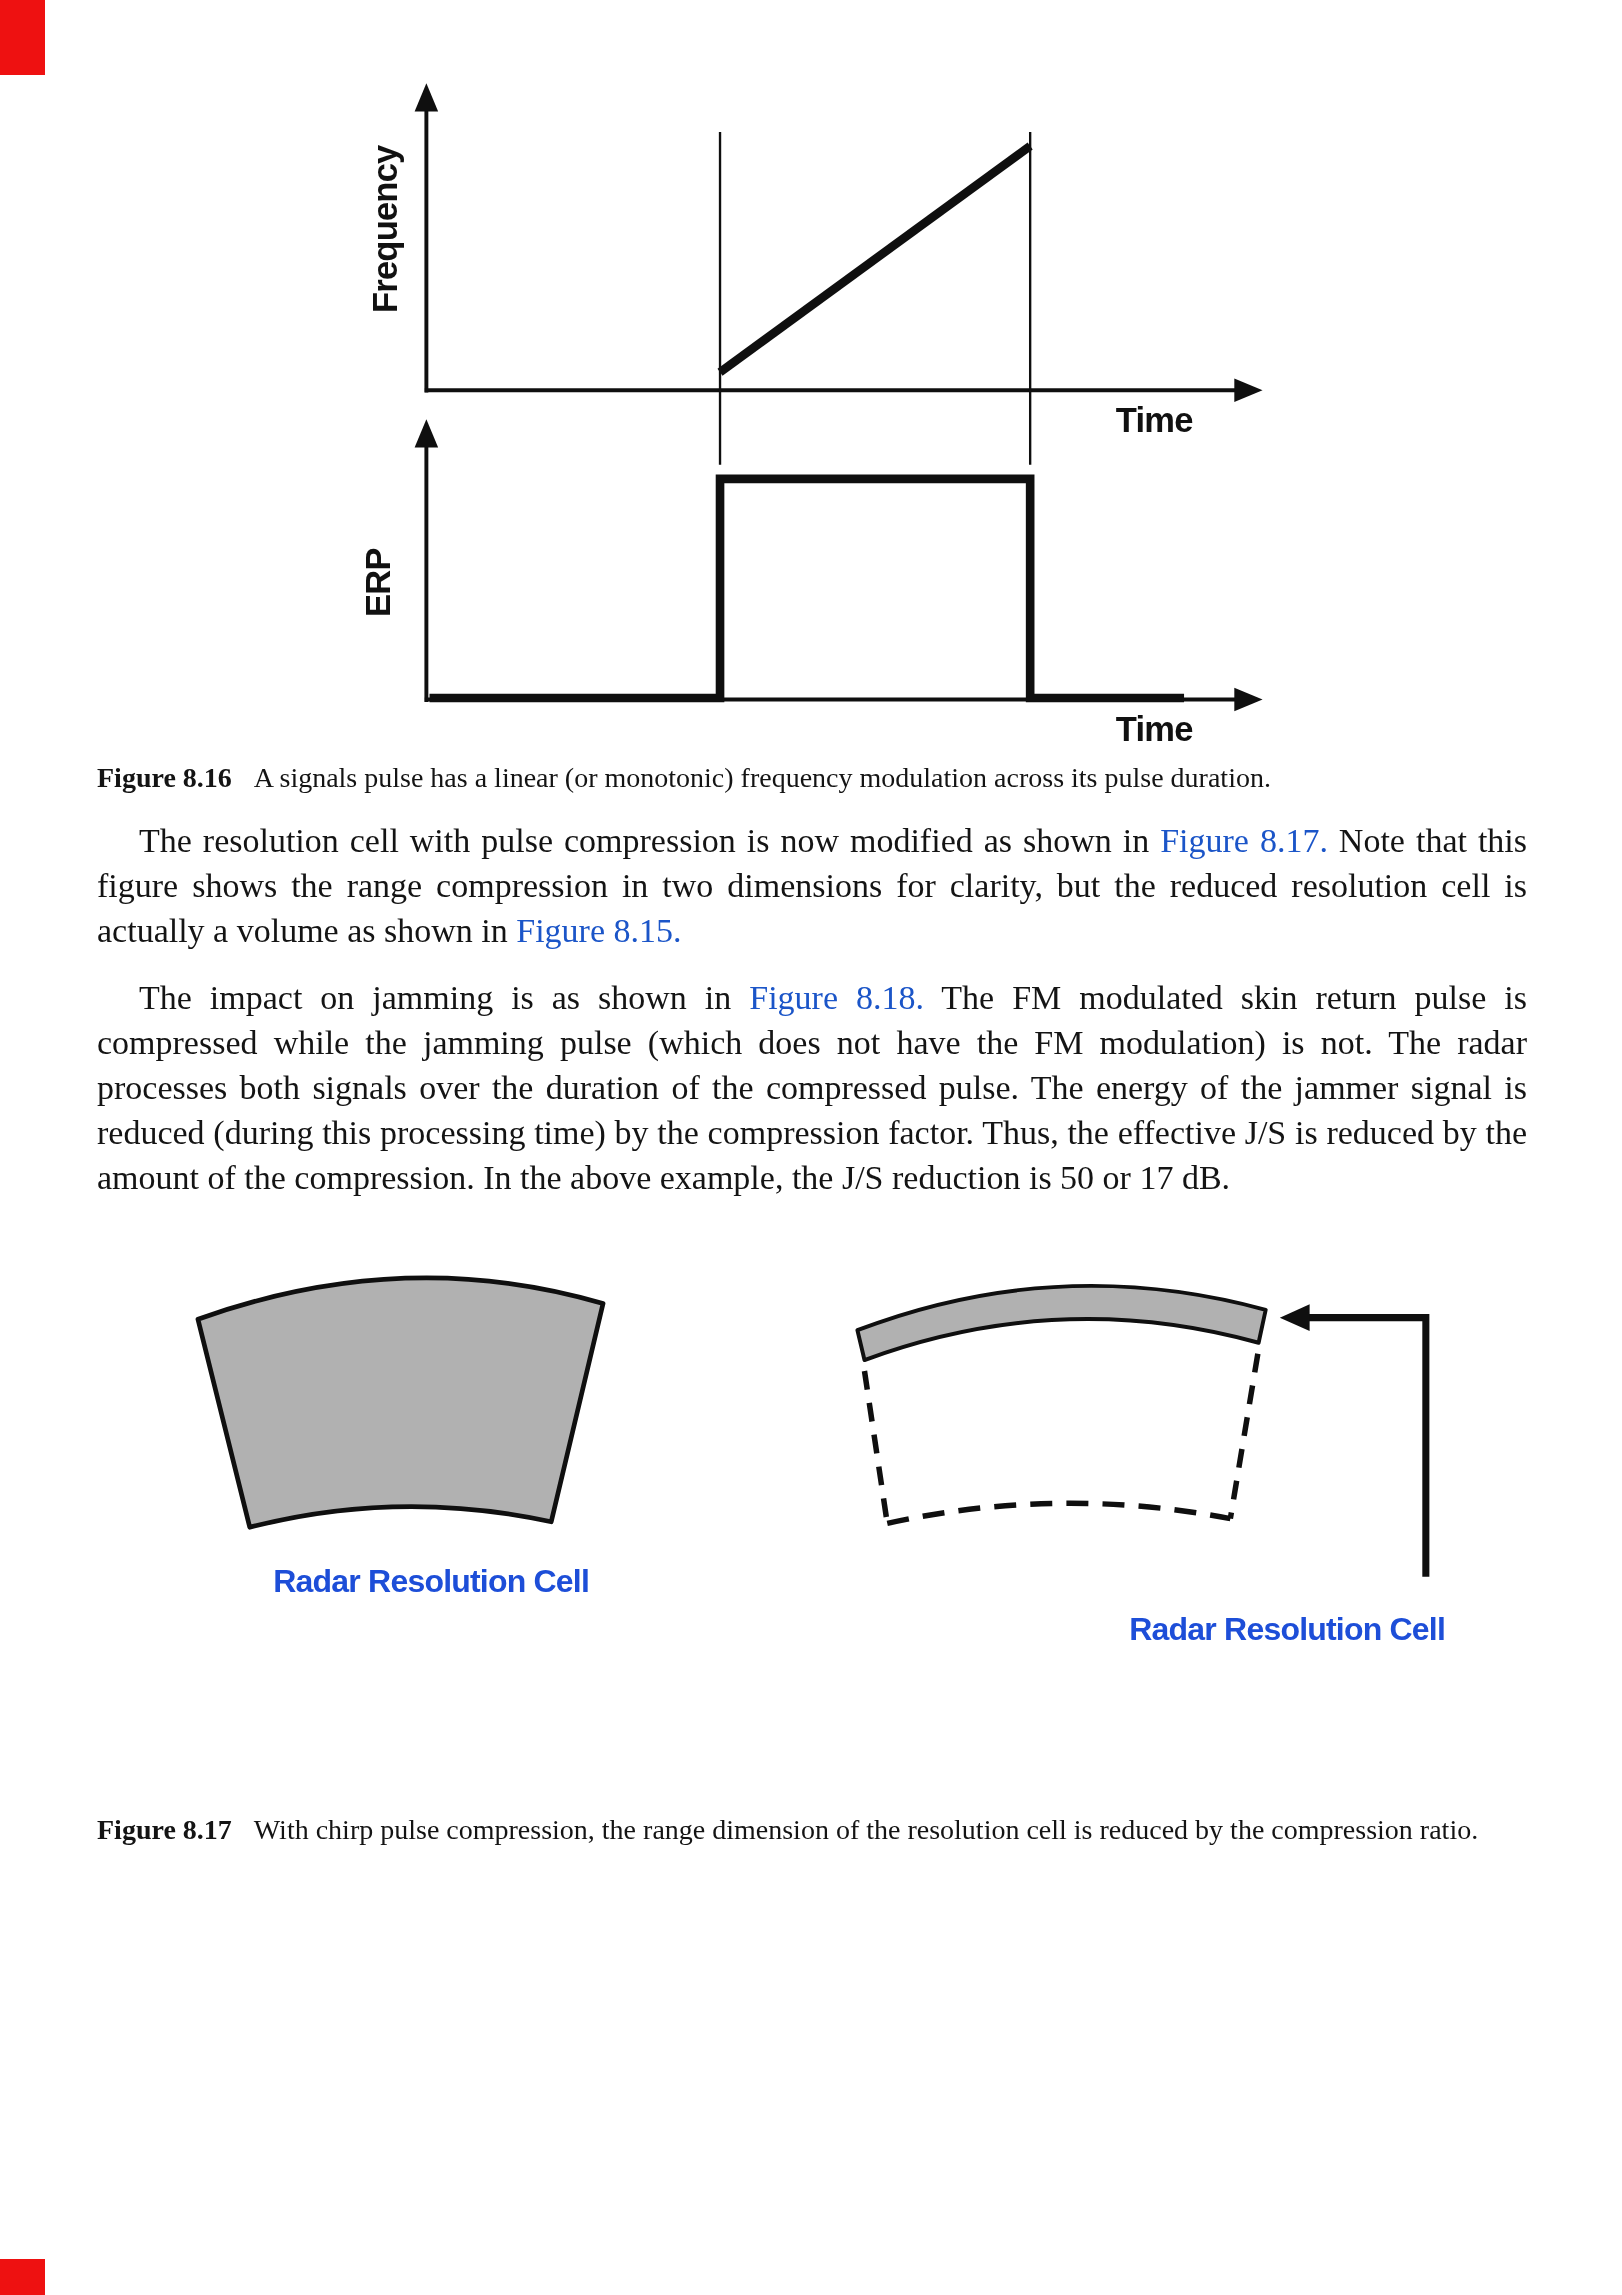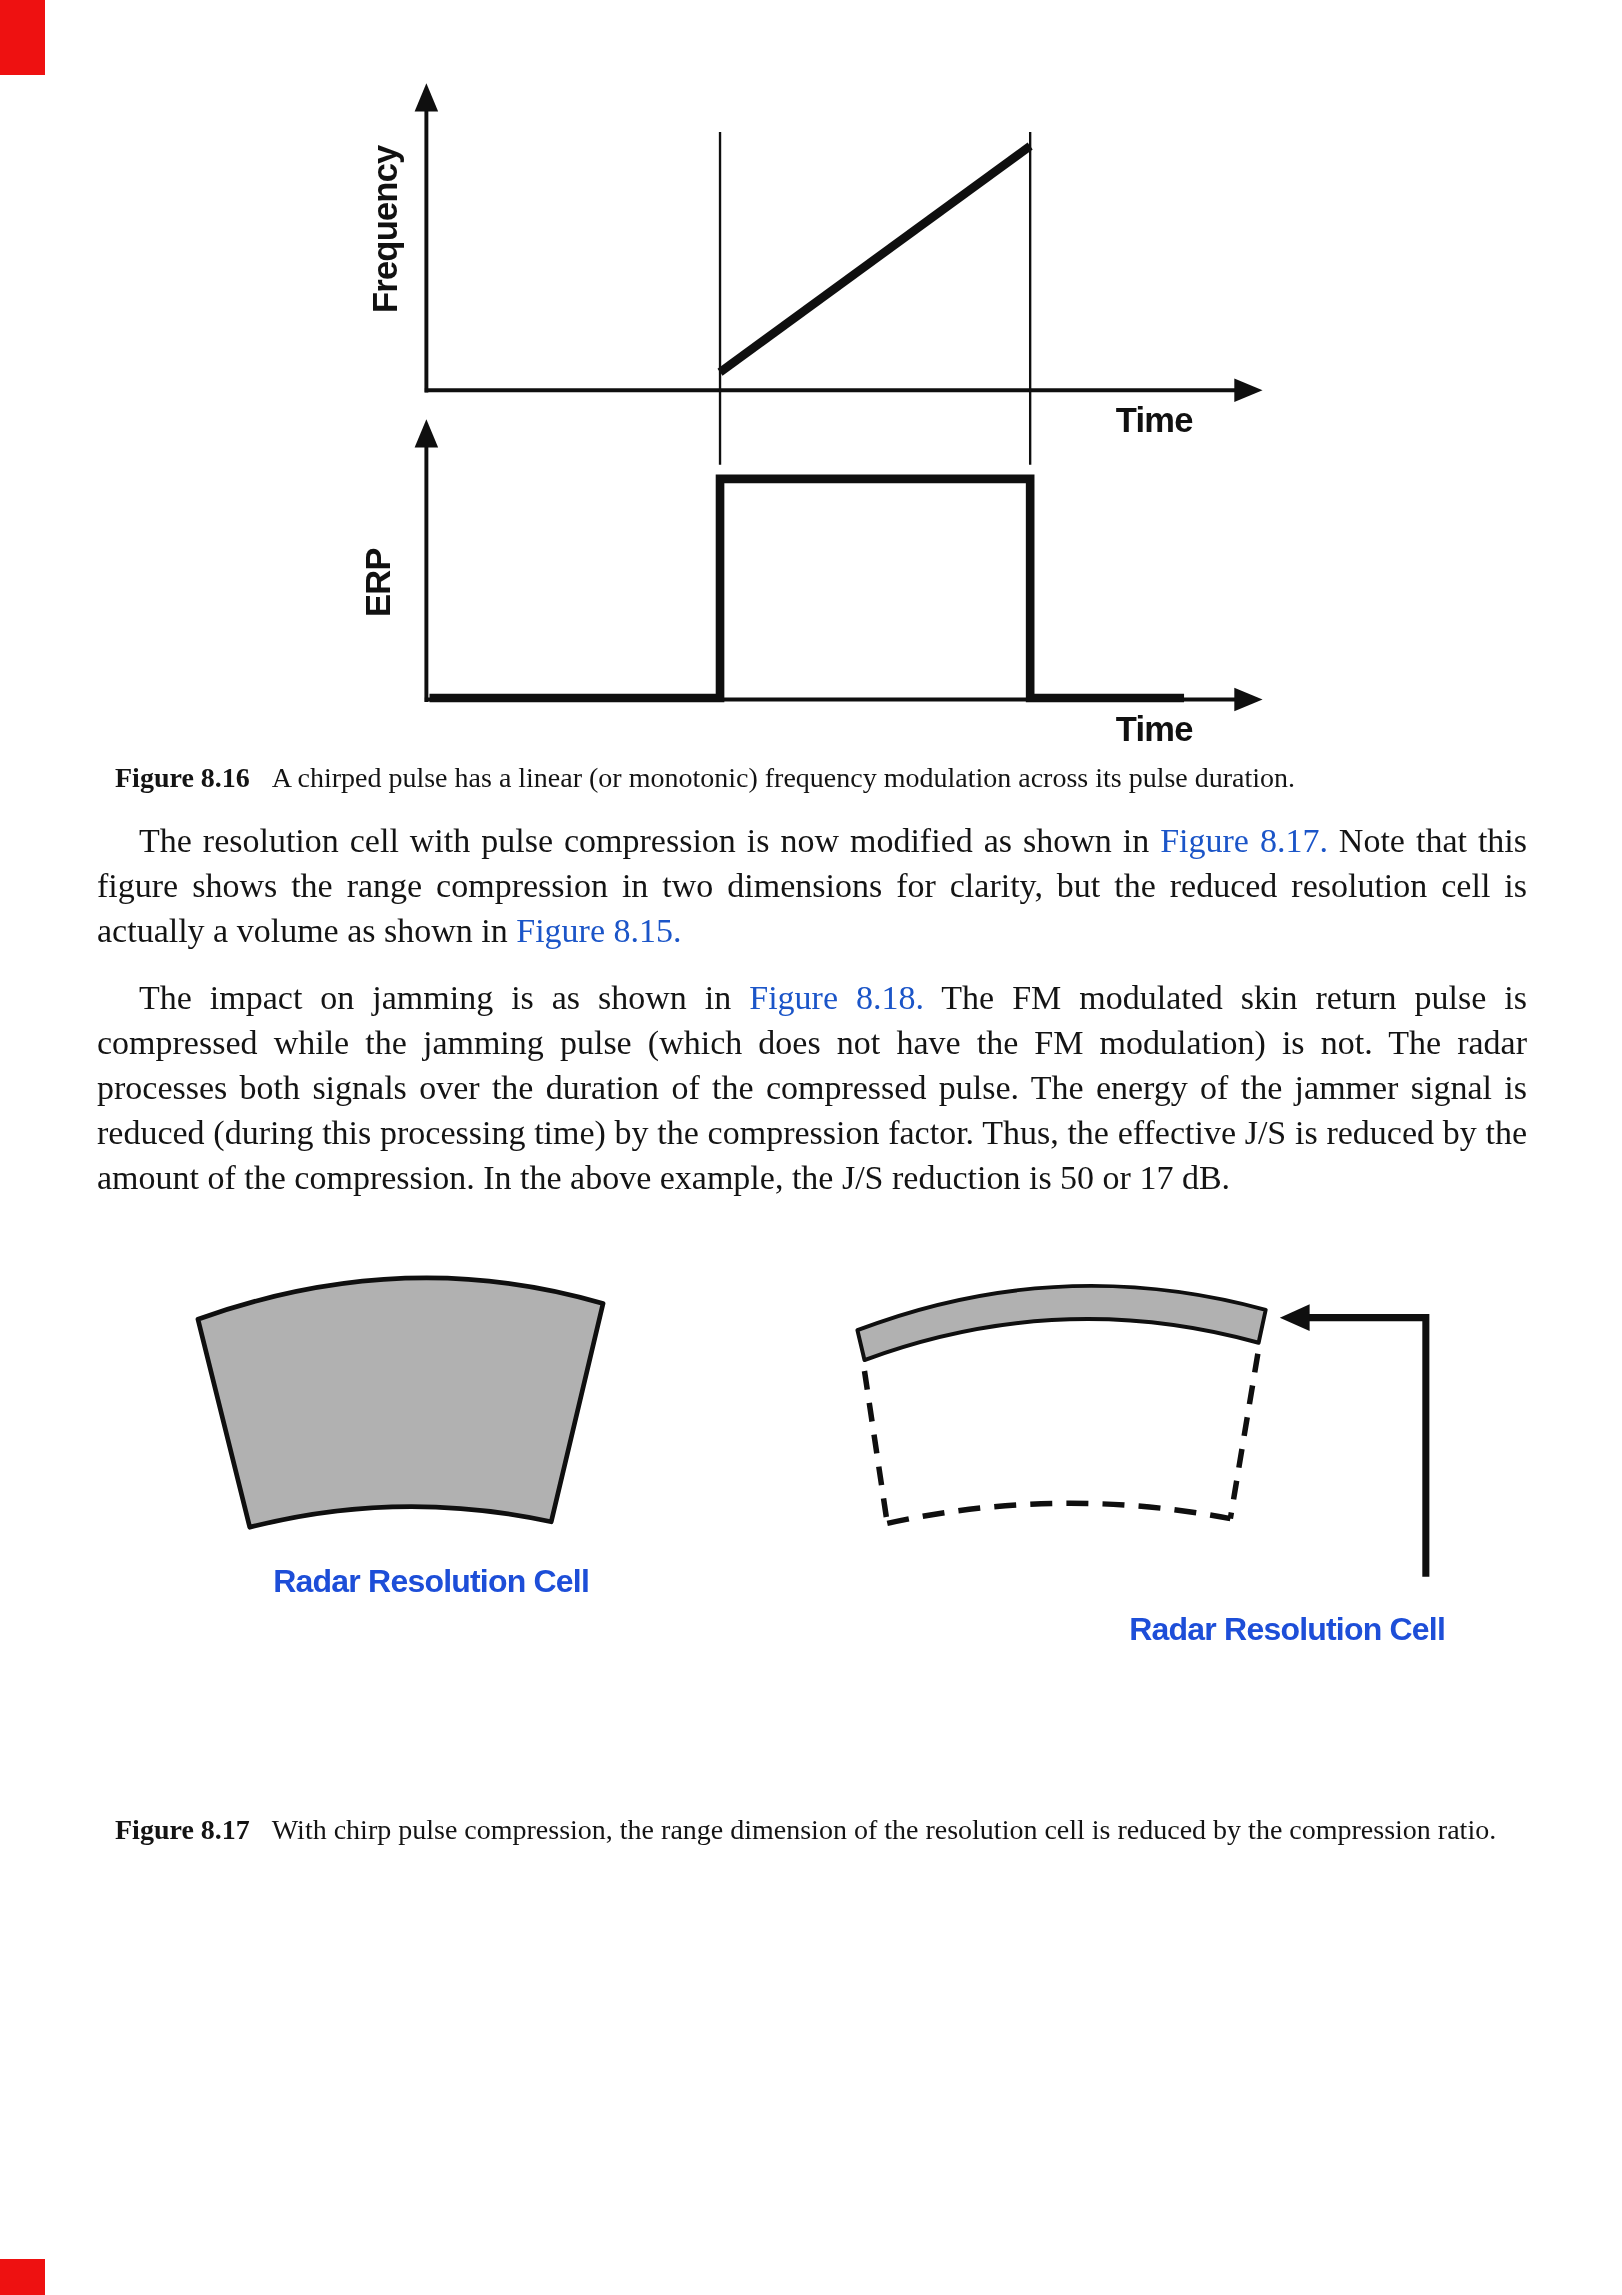--- a/index.html
+++ b/index.html
@@ -10,21 +10,21 @@
     font-family:"Liberation Serif", serif;
   }
   .corner-mark { position:absolute; left:0; width:45px; background:var(--accent-red,#ee1111); }
   .corner-mark.top { top:0; height:75px; }
   .corner-mark.bottom { bottom:0; height:36px; }
 
   .caption {
     position:absolute; left:97px; width:1430px;
     font-size:28px; line-height:36px; text-align:justify; color:#141414;
   }
-  .cap-label { font-weight:bold;margin-left:18px; }
+  .cap-label { font-weight:bold; }
   .cap-gap { display:inline-block; width:22px; }
 
   .body-para {
     position:absolute; left:97px; width:1430px;
     font-size:34px; line-height:45px; text-align:justify; text-indent:42px;
     color:#141414;
   }
   .xref { color:var(--link-blue,#1b55c8); text-decoration:none; cursor:pointer; }
 
   .fig-label {
@@ -63,21 +63,21 @@
       <line x1="543" y1="558" x2="543" y2="894" stroke-width="5"></line>
       <polygon points="543,534 528,570 558,570" fill="#0f0f0f" stroke="none"></polygon>
       <line x1="541" y1="891" x2="1586" y2="891" stroke-width="5"></line>
       <polygon points="1608,891 1572,876 1572,906" fill="#0f0f0f" stroke="none"></polygon>
       <polyline points="547,889 917,889 917,610 1312,610 1312,889 1508,889" fill="none" stroke-width="11"></polyline>
     </g>
     <text x="497" y="742" transform="rotate(-90 497 742)" text-anchor="middle">ERP</text>
     <text x="1470" y="944" text-anchor="middle">Time</text>
   </svg>
 
-  <div class="caption" style="top:760px;"><span class="cap-label">Figure 8.16</span><span class="cap-gap"></span><span>A chirped pulse has a linear (or monotonic) frequency modulation across its pulse duration.</span></div>
+  <div class="caption" style="top:760px;"><span class="cap-label">Figure 8.16</span><span class="cap-gap"></span><span>A signals pulse has a linear (or monotonic) frequency modulation across its pulse duration.</span></div>
 
   <p class="body-para" style="top:818px;"><span>The resolution cell with pulse compression is now modified as shown in </span><a class="xref">Figure 8.17.</a><span> Note that this figure shows the range compression in two dimensions for clarity, but the reduced resolution cell is actually a volume as shown in </span><a class="xref">Figure 8.15.</a></p>
 
   <p class="body-para" style="top:975px;"><span>The impact on jamming is as shown in </span><a class="xref">Figure 8.18.</a><span> The FM modulated skin return pulse is compressed while the jamming pulse (which does not have the FM modulation) is not. The radar processes both signals over the duration of the compressed pulse. The energy of the jammer signal is reduced (during this processing time) by the compression factor. Thus, the effective J/S is reduced by the amount of the compression. In the above example, the J/S reduction is 50 or 17 dB.</span></p>
 
   <svg style="left:0; top:1225px;" width="1623" height="369" viewBox="0 1560 2067 470">
     <path d="M 252 1680 Q 515 1586 768 1660 L 702 1938 Q 508 1896 318 1945 Z" style="fill:var(--cell-gray,#b1b1b1)" stroke="#0f0f0f" stroke-width="6" stroke-linejoin="round"></path>
     <path d="M 1092 1694 Q 1348 1596 1612 1668 L 1603 1710 Q 1350 1640 1101 1732 Z" style="fill:var(--cell-gray,#b1b1b1)" stroke="#0f0f0f" stroke-width="5" stroke-linejoin="round"></path>
     <g stroke="#0f0f0f" stroke-width="7" fill="none">
       <line x1="1101" y1="1746" x2="1130" y2="1940" stroke-dasharray="24 17"></line>

